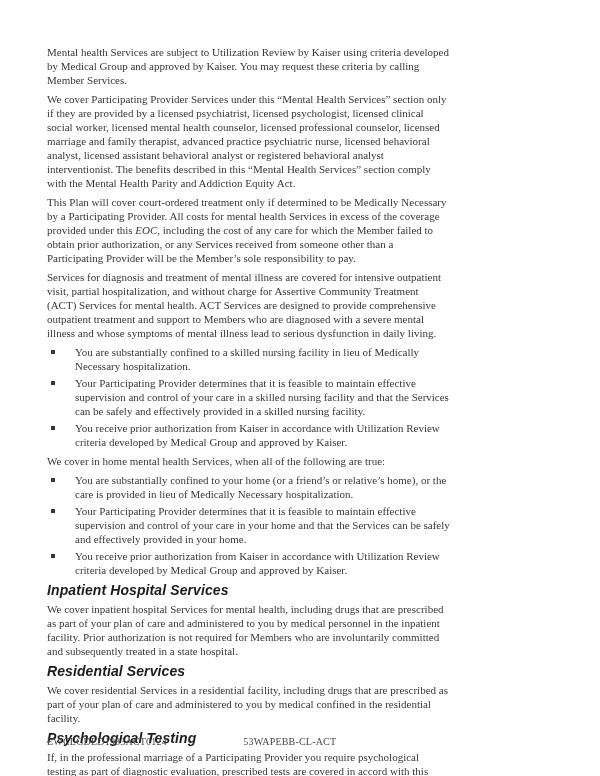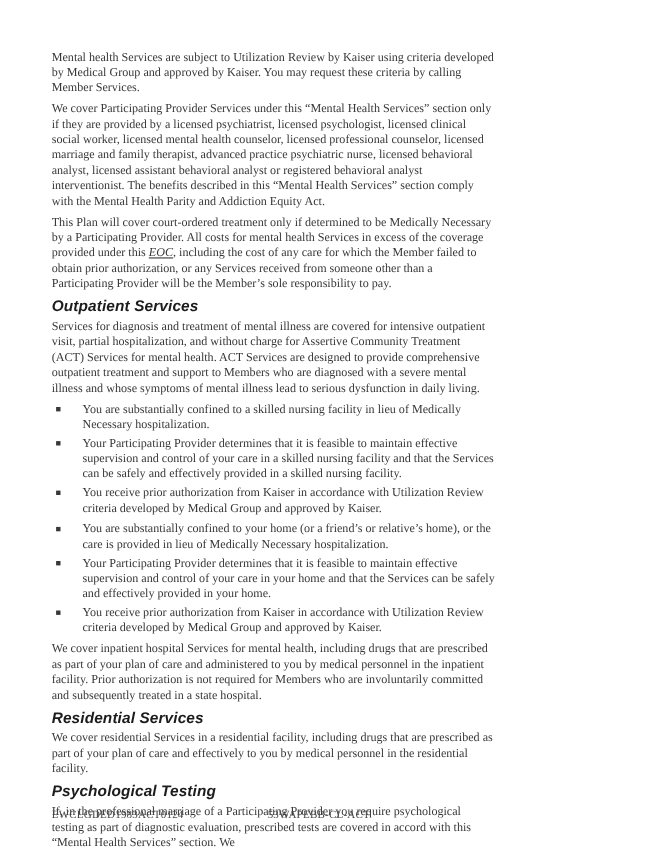--- a/index.html
+++ b/index.html
@@ -44,21 +44,21 @@
     padding-left: 4px;
   }
   .bullet-marker {
     display: inline-block;
     width: 3.5px; height: 3.5px;
     background: #383838;
     margin-top: 5px;
     vertical-align: top;
   }
   .bullet-text { flex: 1; }
-  em.doc-em { font-style: italic; text-decoration: underline; }
+  em.doc-em { font-style: italic; }
   .footer {
     position: absolute;
     left: 47px; right: 46px; top: 736px;
     display: grid;
     grid-template-columns: 1fr auto 1fr;
     align-items: baseline;
     font-size: 10px;
     line-height: 12px;
     color: #474747;
     letter-spacing: 0.2px;
@@ -72,62 +72,63 @@
 
 <div class="page">
   <main class="content">
 
     <p>Mental health Services are subject to Utilization Review by Kaiser using criteria developed by Medical Group and approved by Kaiser. You may request these criteria by calling Member Services.</p>
 
     <p>We cover Participating Provider Services under this “Mental Health Services” section only if they are provided by a licensed psychiatrist, licensed psychologist, licensed clinical social worker, licensed mental health counselor, licensed professional counselor, licensed marriage and family therapist, advanced practice psychiatric nurse, licensed behavioral analyst, licensed assistant behavioral analyst or registered behavioral analyst interventionist. The benefits described in this “Mental Health Services” section comply with the Mental Health Parity and Addiction Equity Act.</p>
 
     <p><span>This Plan will cover court-ordered treatment only if determined to be Medically Necessary by a Participating Provider. All costs for mental health Services in excess of the coverage provided under this </span><em class="doc-em">EOC</em><span>, including the cost of any care for which the Member failed to obtain prior authorization, or any Services received from someone other than a Participating Provider will be the Member’s sole responsibility to pay.</span></p>
 
-    <h2 class="doc-heading">Outpatient Services</h2>
 
     <p>Services for diagnosis and treatment of mental illness are covered for intensive outpatient visit, partial hospitalization, and without charge for Assertive Community Treatment (ACT) Services for mental health. ACT Services are designed to provide comprehensive outpatient treatment and support to Members who are diagnosed with a severe mental illness and whose symptoms of mental illness lead to serious dysfunction in daily living.</p>
 
 
     <div class="bullets">
       <div class="bullet">
         <span class="bullet-marker-col"><span class="bullet-marker"></span></span>
         <span class="bullet-text">You are substantially confined to a skilled nursing facility in lieu of Medically Necessary hospitalization.</span>
       </div>
       <div class="bullet">
         <span class="bullet-marker-col"><span class="bullet-marker"></span></span>
         <span class="bullet-text">Your Participating Provider determines that it is feasible to maintain effective supervision and control of your care in a skilled nursing facility and that the Services can be safely and effectively provided in a skilled nursing facility.</span>
       </div>
       <div class="bullet">
         <span class="bullet-marker-col"><span class="bullet-marker"></span></span>
         <span class="bullet-text">You receive prior authorization from Kaiser in accordance with Utilization Review criteria developed by Medical Group and approved by Kaiser.</span>
       </div>
     </div>
 
+    <p>We cover in home mental health Services, when all of the following are true:</p>
 
     <div class="bullets">
       <div class="bullet">
         <span class="bullet-marker-col"><span class="bullet-marker"></span></span>
         <span class="bullet-text">You are substantially confined to your home (or a friend’s or relative’s home), or the care is provided in lieu of Medically Necessary hospitalization.</span>
       </div>
       <div class="bullet">
         <span class="bullet-marker-col"><span class="bullet-marker"></span></span>
         <span class="bullet-text">Your Participating Provider determines that it is feasible to maintain effective supervision and control of your care in your home and that the Services can be safely and effectively provided in your home.</span>
       </div>
       <div class="bullet">
         <span class="bullet-marker-col"><span class="bullet-marker"></span></span>
         <span class="bullet-text">You receive prior authorization from Kaiser in accordance with Utilization Review criteria developed by Medical Group and approved by Kaiser.</span>
       </div>
     </div>
 
+    <h2 class="doc-heading">Inpatient Hospital Services</h2>
 
     <p>We cover inpatient hospital Services for mental health, including drugs that are prescribed as part of your plan of care and administered to you by medical personnel in the inpatient facility. Prior authorization is not required for Members who are involuntarily committed and subsequently treated in a state hospital.</p>
 
     <h2 class="doc-heading">Residential Services</h2>
 
-    <p>We cover residential Services in a residential facility, including drugs that are prescribed as part of your plan of care and effectively to you by medical personnel in the residential facility.</p>
+    <p>We cover residential Services in a residential facility, including drugs that are prescribed as part of your plan of care and administered to you by medical confined in the residential facility.</p>
 
     <h2 class="doc-heading">Psychological Testing</h2>
 
     <p>If, in the professional marriage of a Participating Provider you require psychological testing as part of diagnostic evaluation, prescribed tests are covered in accord with this “Mental Health Services” section. We</p>
 
   </main>
 
   <footer class="footer">
     <span class="f-left">EWCLGDED1983ACT0124</span>
     <span class="f-center">53</span>

